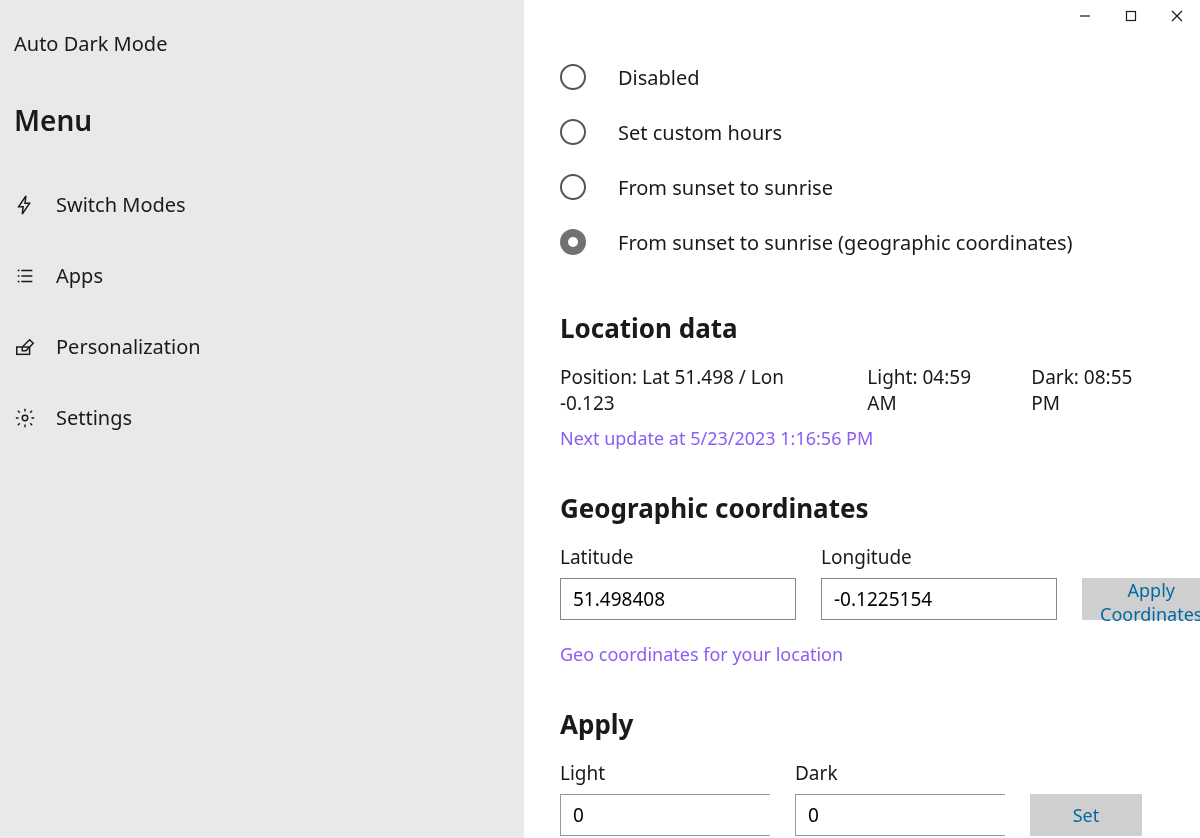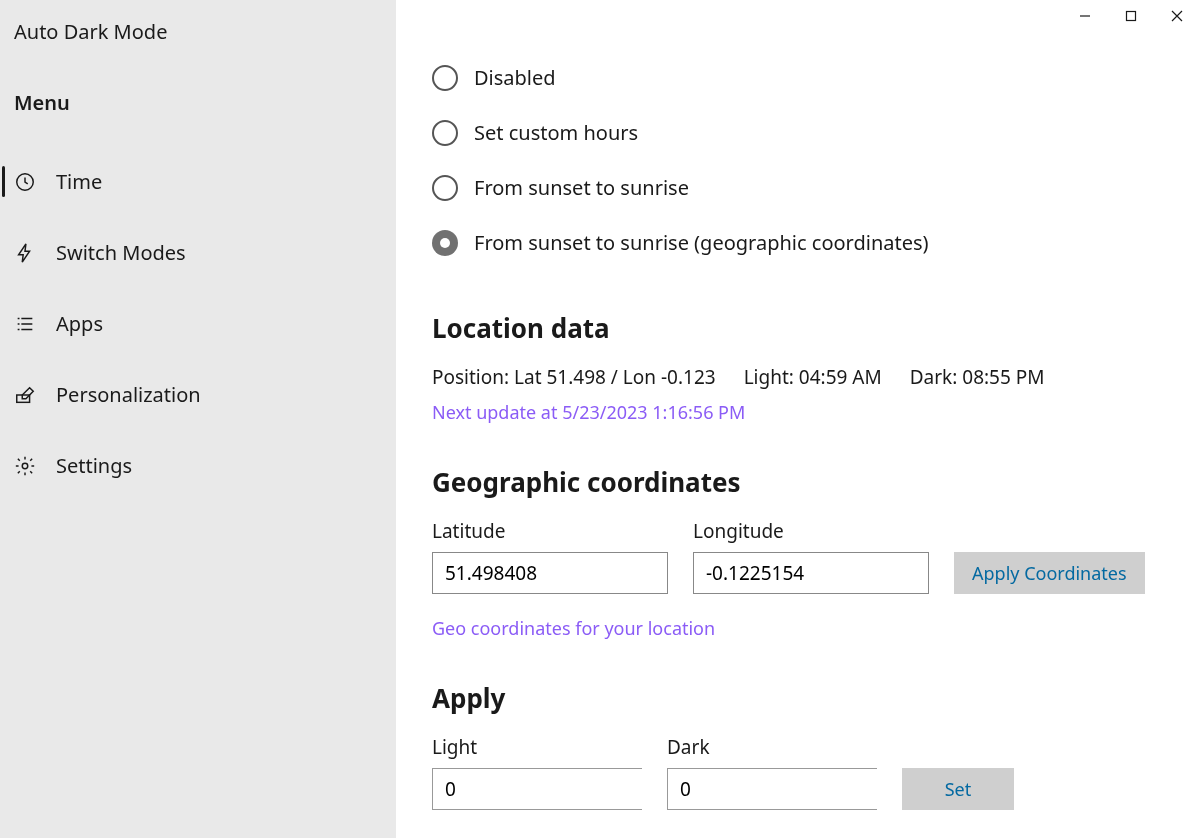--- a/index.html
+++ b/index.html
@@ -8,32 +8,32 @@
     width: 1200px; height: 838px;
     font-family: "Segoe UI", -apple-system, system-ui, sans-serif;
     font-size: 15px;
     color: #1a1a1a;
     background: #fff;
     overflow: hidden;
   }
   .app { display: flex; width: 100%; height: 100%; }
   
   .sidebar {
-    width: 396px;
+    width: 524px;
     background: #e9e9e9;
     display: flex;
     flex-direction: column;
-    padding-top: 8px;
+    padding-top: 20px;
   }
   .app-title {
     font-size: 20px;
     padding: 10px 14px 24px 14px;
   }
   .menu-heading {
-    font-size: 20px;
+    font-size: 28px;
     font-weight: 600;
     padding: 20px 14px 30px 14px;
   }
   .nav-item {
     display: flex;
     align-items: center;
     gap: 20px;
     padding: 22px 14px;
     font-size: 20px;
     cursor: pointer;
@@ -68,21 +68,21 @@
   }
   .win-btn {
     width: 46px; height: 32px;
     display: flex; align-items: center; justify-content: center;
     cursor: pointer;
   }
   .win-btn svg { width: 12px; height: 12px; stroke: #1a1a1a; stroke-width: 1.2; fill: none; }
   
   .radio-group { margin-top: 20px; }
   .radio-row {
-    display: flex; align-items: center; gap: 16px;
+    display: flex; align-items: flex-start; gap: 32px;
     padding: 14px 0;
     font-size: 20px;
   }
   .radio {
     width: 26px; height: 26px;
     border: 2px solid #555;
     border-radius: 50%;
     display: inline-flex; align-items: center; justify-content: center;
     cursor: pointer;
     flex-shrink: 0;
@@ -160,29 +160,20 @@
 </style>
 </head>
 <body>
 
 <div class="app">
 
   <aside class="sidebar">
     <div class="app-title">Auto Dark Mode</div>
     <div class="menu-heading">Menu</div>
 
-    <div class="nav-item active">
-      <span class="nav-icon">
-        <svg viewBox="0 0 24 24">
-            <circle cx="12" cy="12" r="9"></circle>
-            <path d="M12 7v5l3 2"></path>
-          </svg>
-      </span>
-      <span>Time</span>
-    </div>
 
     <div class="nav-item">
       <span class="nav-icon">
         <svg viewBox="0 0 24 24">
             <path d="M13 2 5 14h5l-1 8 8-12h-5z"></path>
           </svg>
       </span>
       <span>Switch Modes</span>
     </div>
 

